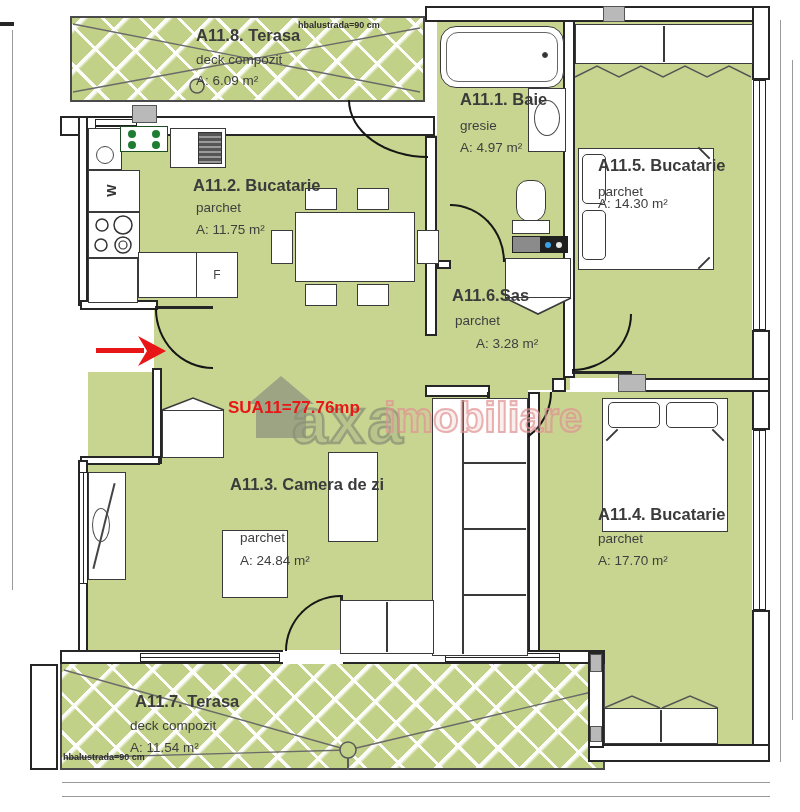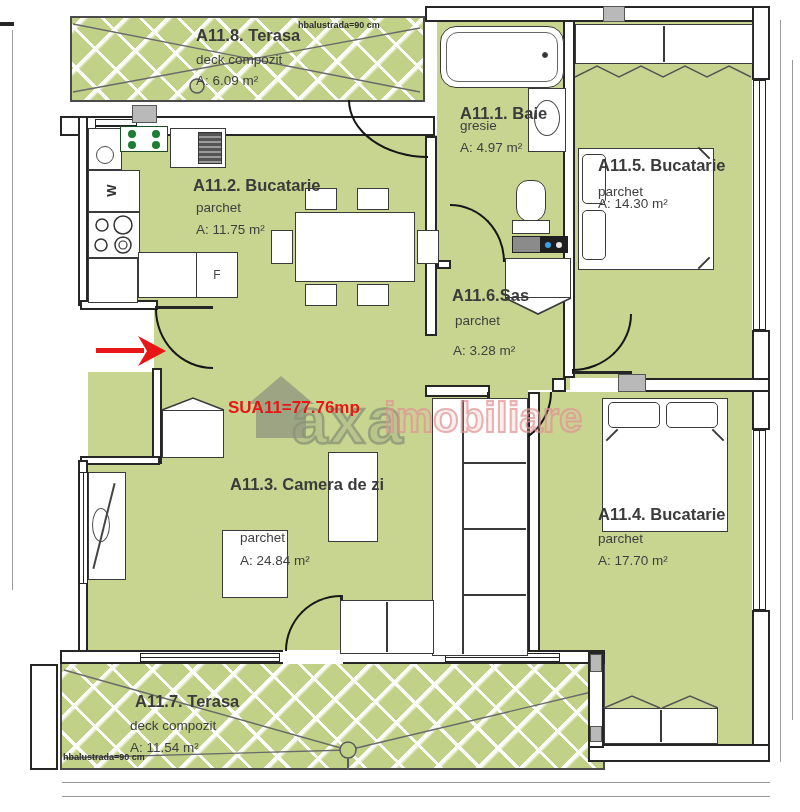--- a/index.html
+++ b/index.html
@@ -221,35 +221,35 @@
   <div class="abs" style="left:96px;top:348px;width:48px;height:5px;background:#e81616;"></div>
   <svg style="left:138px;top:336px;" width="28" height="30">
     <polygon points="0,0 28,15 0,30 9,15" fill="#e81616"></polygon>
   </svg>
 
   <div class="name" style="left:196px;top:26px;">A11.8. Terasa</div>
   <div class="sub" style="left:196px;top:52px;">deck compozit</div>
   <div class="sub" style="left:196px;top:73px;">A: 6.09 m²</div>
   <div class="tiny" style="left:298px;top:20px;">hbalustrada=90 cm</div>
 
-  <div class="name" style="left:460px;top:104px;">A11.1. Baie</div>
+  <div class="name" style="left:460px;top:90px;">A11.1. Baie</div>
   <div class="sub" style="left:460px;top:118px;">gresie</div>
   <div class="sub" style="left:460px;top:140px;">A: 4.97 m²</div>
 
   <div class="name" style="left:193px;top:176px;">A11.2. Bucatarie</div>
   <div class="sub" style="left:196px;top:200px;">parchet</div>
   <div class="sub" style="left:196px;top:222px;">A: 11.75 m²</div>
 
   <div class="name" style="left:598px;top:156px;">A11.5. Bucatarie</div>
   <div class="sub" style="left:598px;top:184px;">parchet</div>
   <div class="sub" style="left:598px;top:196px;">A: 14.30 m²</div>
 
   <div class="name" style="left:452px;top:286px;">A11.6.Sas</div>
   <div class="sub" style="left:455px;top:313px;">parchet</div>
-  <div class="sub" style="left:453px;top:336px;margin-top:7px;">A: 3.28 m²</div>
+  <div class="sub" style="left:476px;top:336px;">A: 3.28 m²</div>
 
   <div class="red" style="left:228px;top:398px;">SUA11=77.76mp</div>
 
   <div class="name" style="left:230px;top:475px;">A11.3. Camera de zi</div>
   <div class="sub" style="left:240px;top:530px;">parchet</div>
   <div class="sub" style="left:240px;top:553px;">A: 24.84 m²</div>
 
   <div class="name" style="left:598px;top:505px;">A11.4. Bucatarie</div>
   <div class="sub" style="left:598px;top:531px;">parchet</div>
   <div class="sub" style="left:598px;top:553px;">A: 17.70 m²</div>

